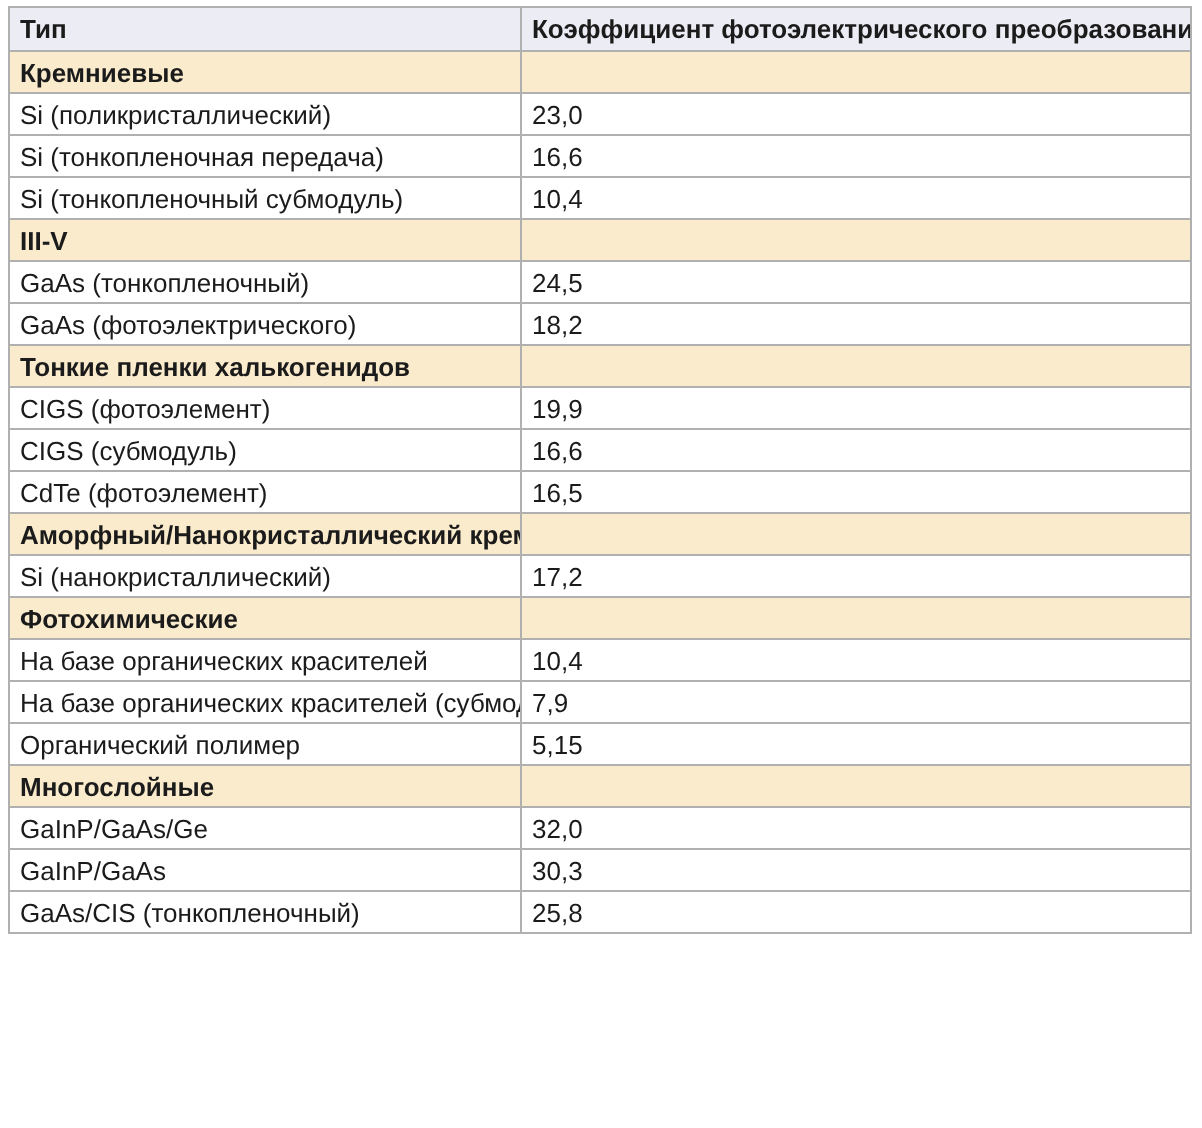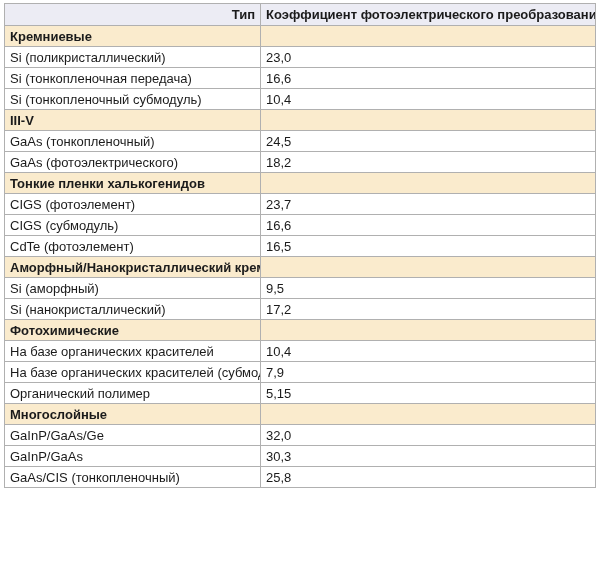--- a/index.html
+++ b/index.html
@@ -24,21 +24,21 @@
     height: 16px;
     line-height: 15px;
     text-align: left;
     vertical-align: middle;
     overflow: hidden;
     white-space: nowrap;
   }
   .eff-table thead th {
     background: var(--header-bg, #ececf4);
     font-weight: bold;
-    text-align: right;
+    text-align: left;
     height: 17px;
   }
   .eff-table tr.section td {
     background: var(--section-bg, #faebcd);
   }
   .eff-table td.section-label {
     font-weight: bold;
     margin-left: 32px;
   }
   .eff-table a {
@@ -91,37 +91,33 @@
       <tr>
         <td>GaAs (фотоэлектрического)</td>
         <td>18,2</td>
       </tr>
       <tr class="section">
         <td class="section-label">Тонкие пленки халькогенидов</td>
         <td></td>
       </tr>
       <tr>
         <td>CIGS (фотоэлемент)</td>
-        <td>23,7</td>
+        <td>19,9</td>
       </tr>
       <tr>
         <td>CIGS (субмодуль)</td>
         <td>16,6</td>
       </tr>
       <tr>
         <td>CdTe (фотоэлемент)</td>
         <td>16,5</td>
       </tr>
       <tr class="section">
         <td class="section-label">Аморфный/Нанокристаллический кремний</td>
         <td></td>
-      </tr>
-      <tr>
-        <td>Si (аморфный)</td>
-        <td>9,5</td>
       </tr>
       <tr>
         <td>Si (нанокристаллический)</td>
         <td>17,2</td>
       </tr>
       <tr class="section">
         <td class="section-label">Фотохимические</td>
         <td></td>
       </tr>
       <tr>

